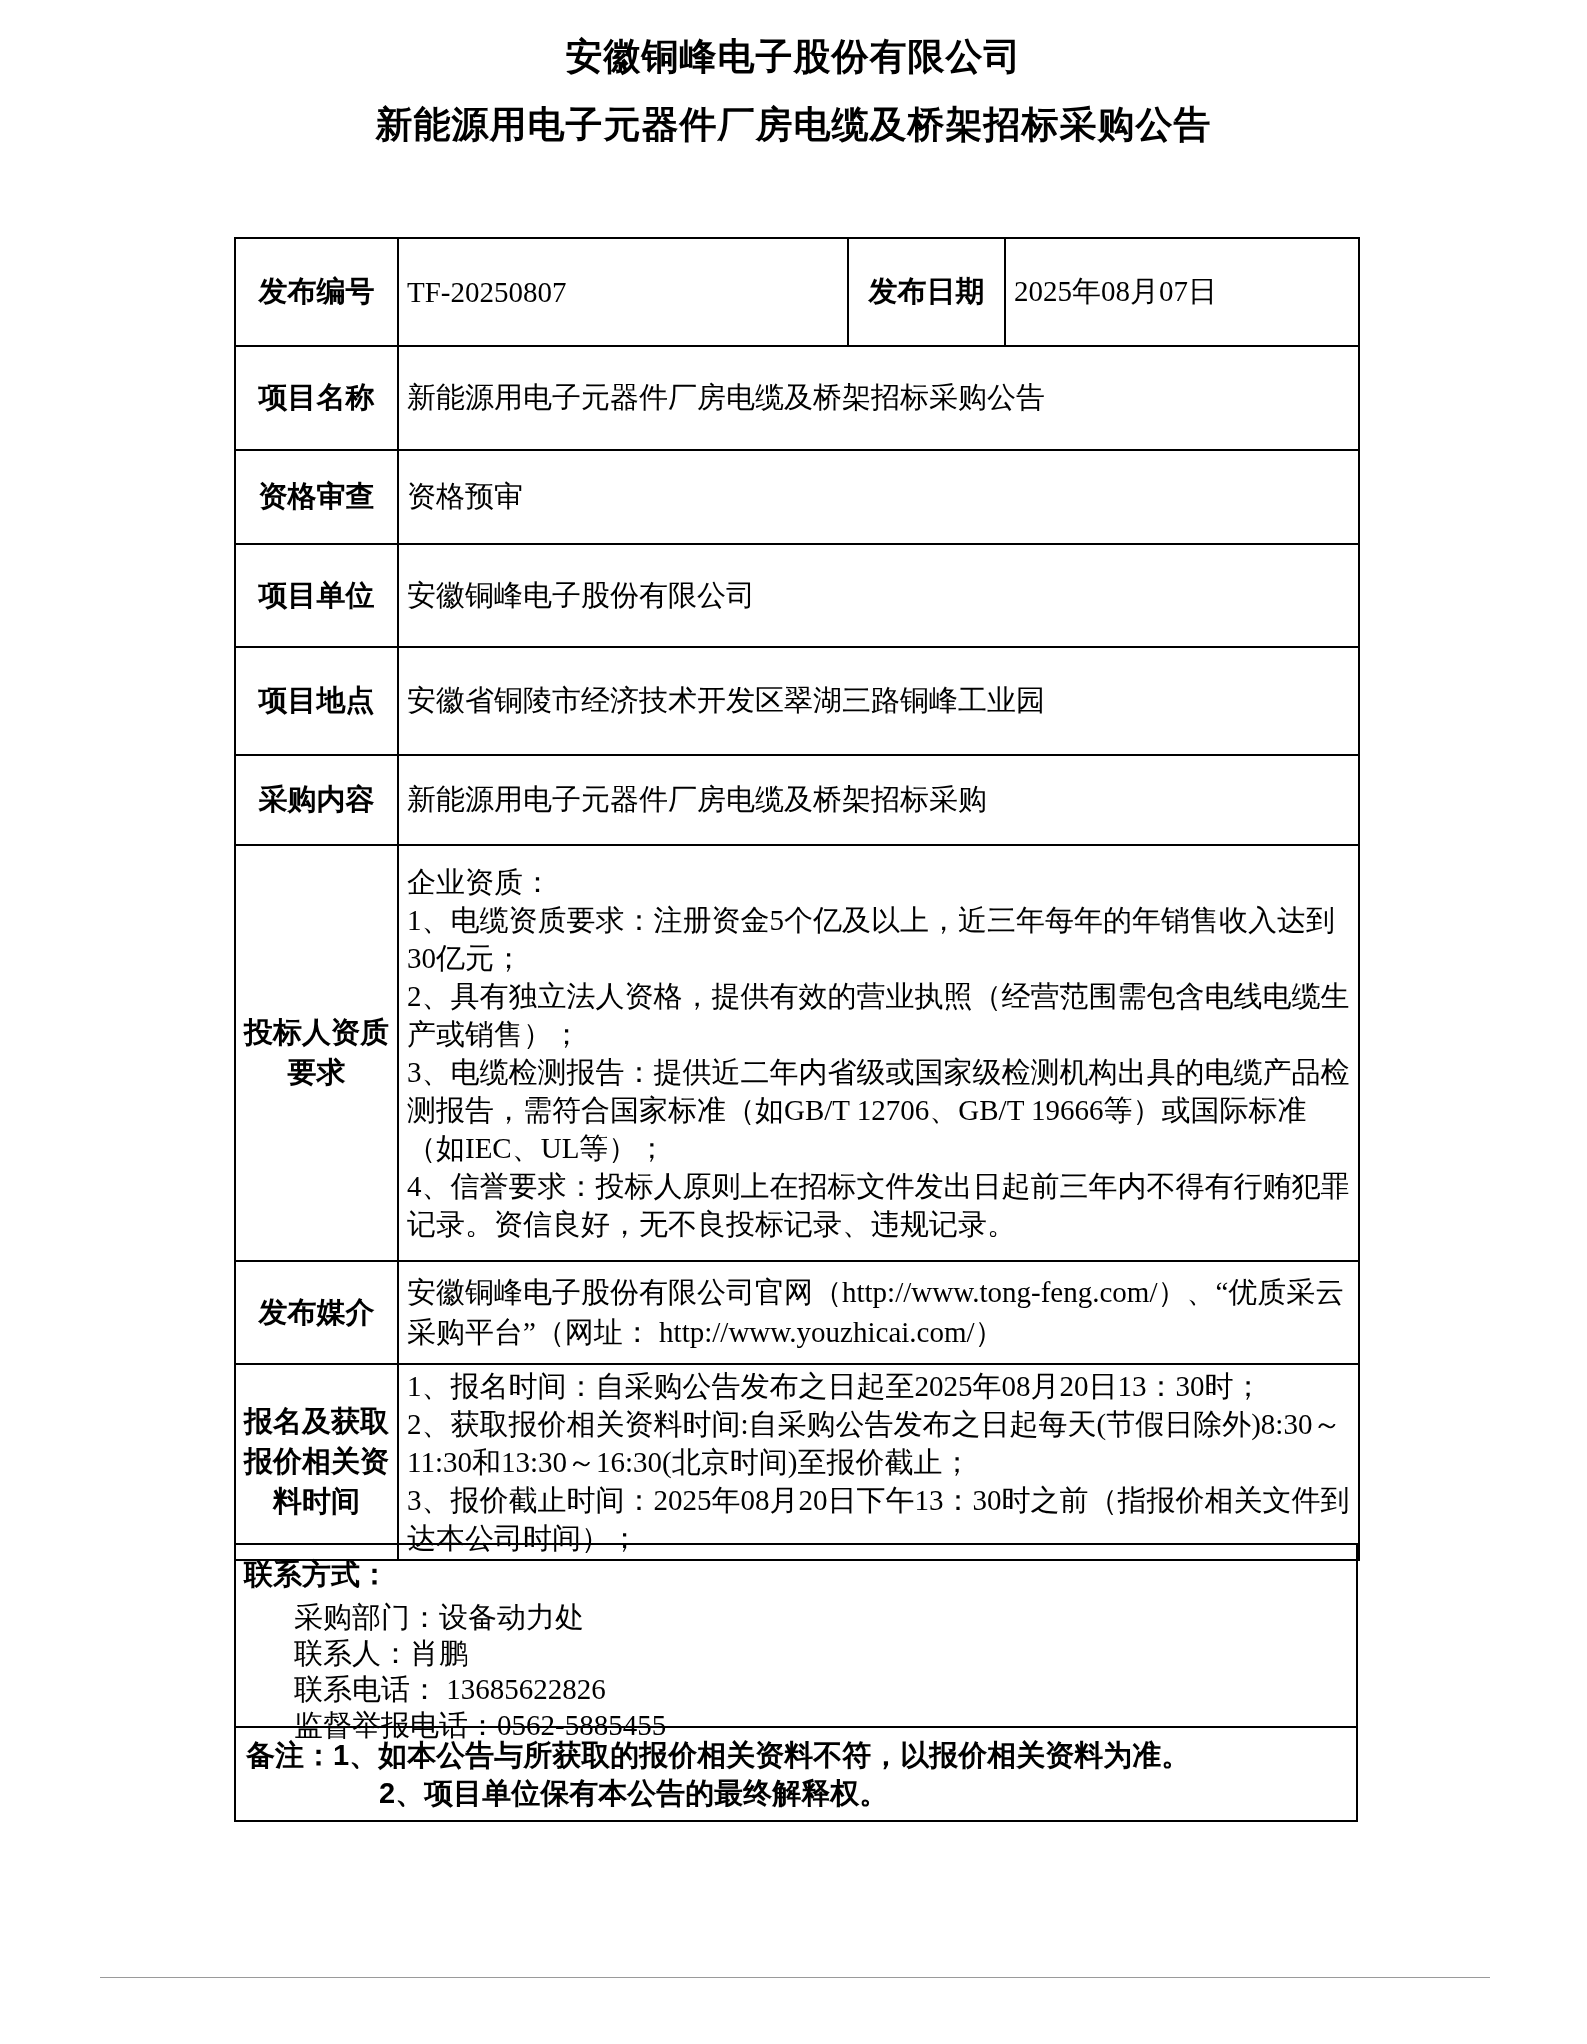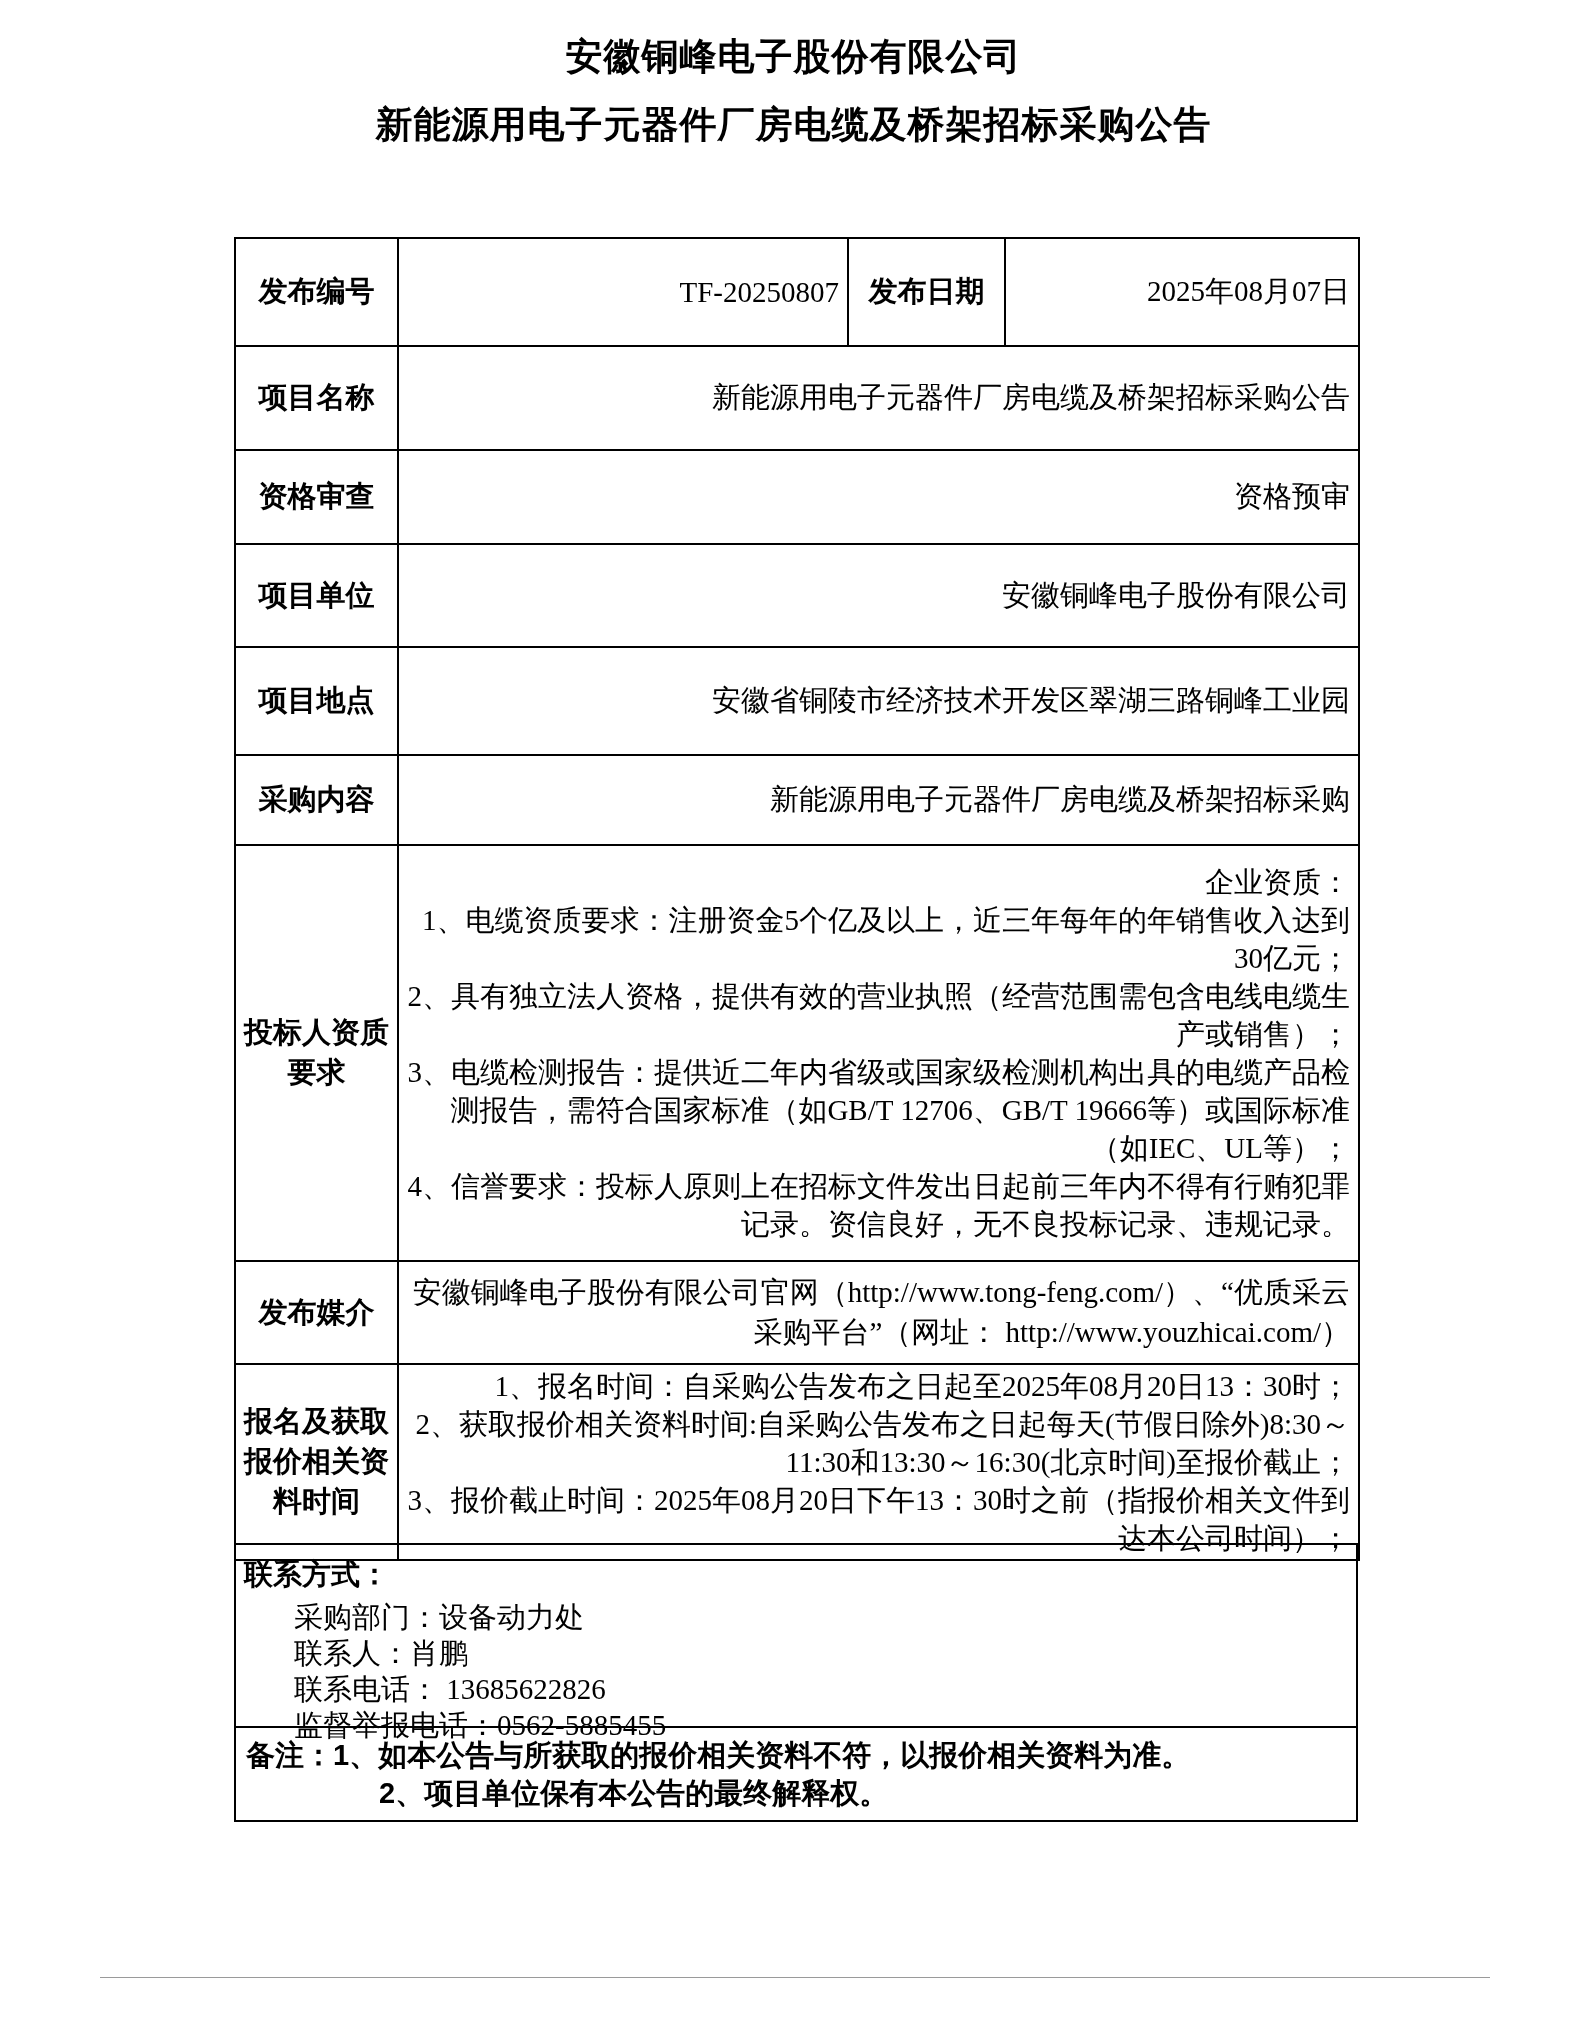--- a/index.html
+++ b/index.html
@@ -36,22 +36,22 @@
   }
   table.doc th {
     font-family:"Liberation Sans", sans-serif;
     font-weight:bold;
     text-align:center;
     padding:3px 6px;
     border-radius:32px;
   }
   table.doc td.val {
     font-family:"Liberation Serif", serif;
-    text-align:right;
-    padding:2px 8px 2px 2px;
+    text-align:left;
+    padding:2px 8px 2px 8px;
   }
   td.center { text-align:center;margin-top:47px; }
   td.top { vertical-align:top; padding-top:6px; }
   .line { line-height:38px; }
   .sline { line-height:38px; }
 
   .box {
     position:absolute; left:234px; width:1124px;
     border:2px solid #000;
     box-sizing:border-box;

